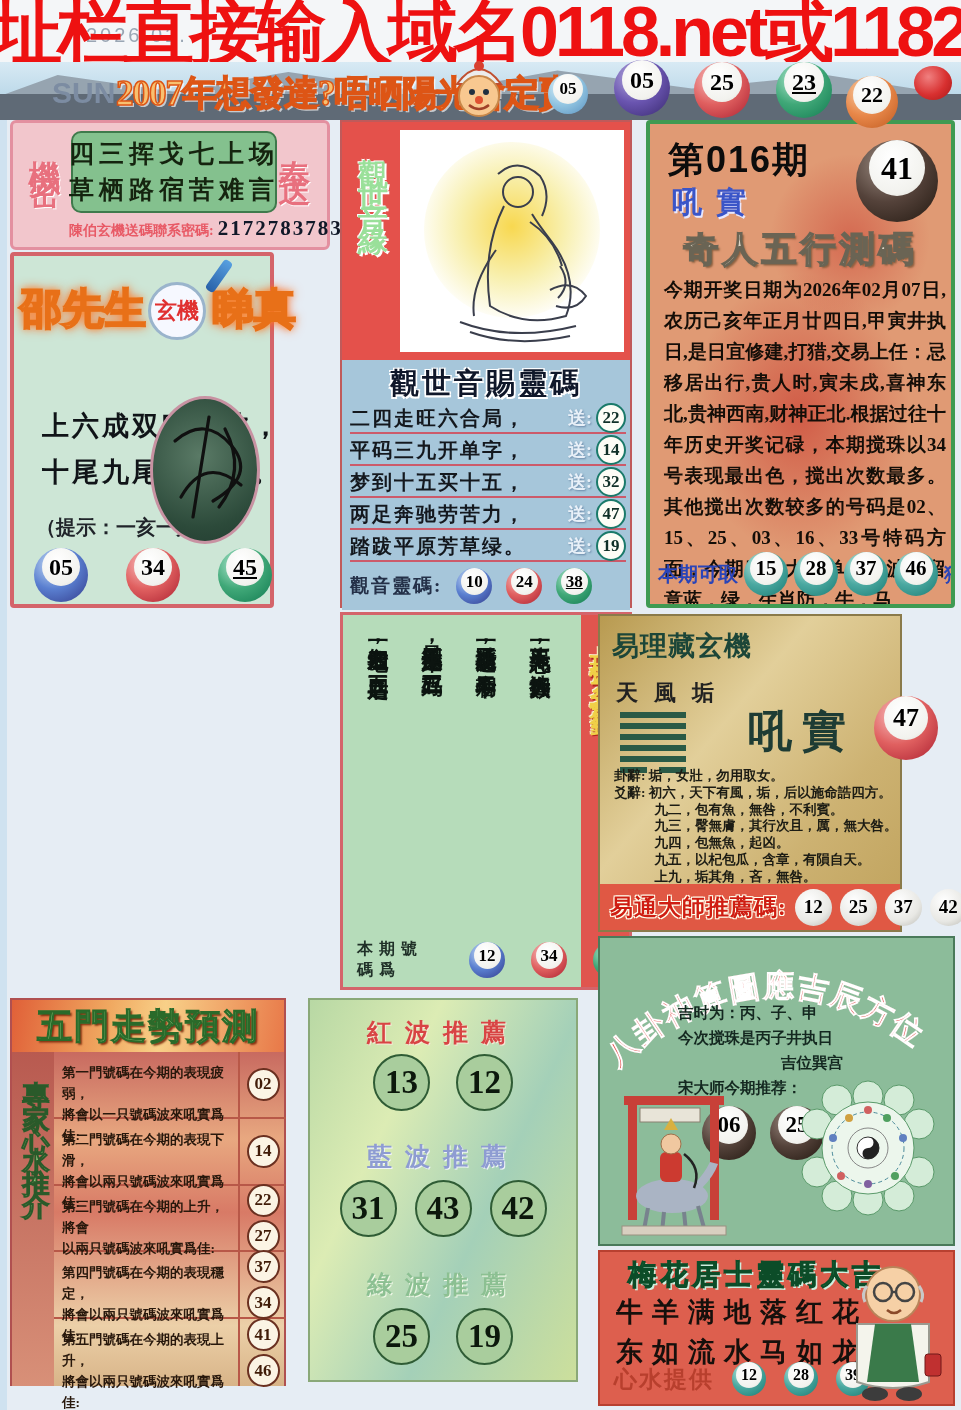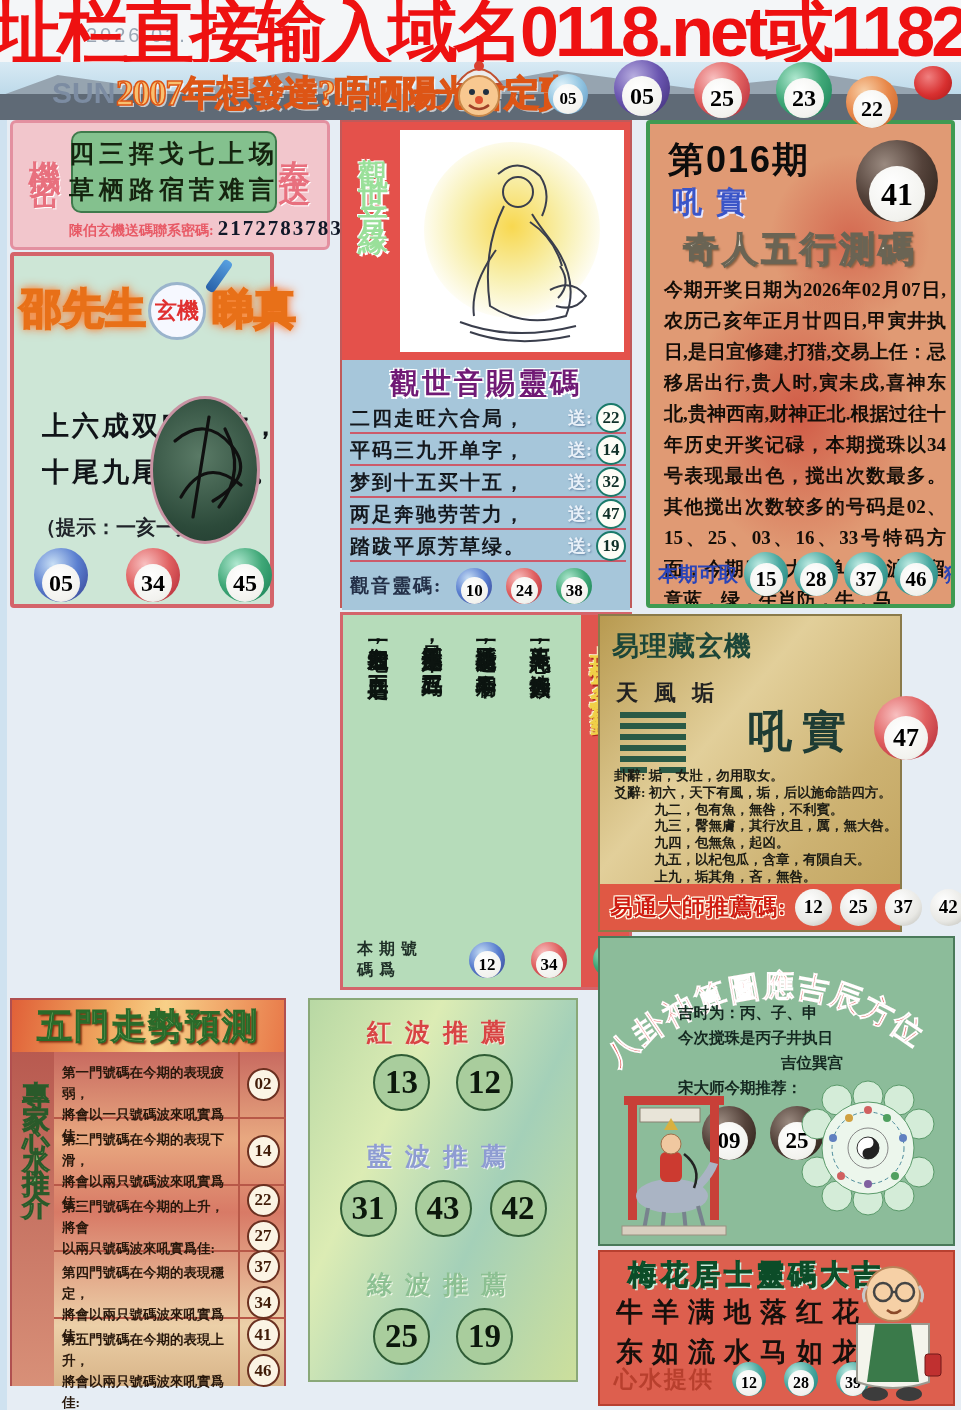--- a/index.html
+++ b/index.html
@@ -20,28 +20,28 @@
 .band { position:absolute; bottom:0; left:0; width:100%; height:26px; background:#5f6a76; }
 .sun-brand { position:absolute; left:52px; top:14px; color:#7c8ca2; font-family:"Liberation Sans",sans-serif; font-weight:bold; font-size:30px; z-index:3; }
 .slogan { position:absolute; left:116px; top:8px; font-size:35px; font-weight:bold; color:#f8c070;
   -webkit-text-stroke:1.5px #dd5515; text-shadow:2px 2px 0 rgba(255,255,255,.65); letter-spacing:-1px; white-space:nowrap; z-index:3; }
 .hdr-ball { position:absolute; z-index:4; }
 .red-dot { position:absolute; left:914px; top:66px; width:38px; height:34px; border-radius:50%;
   background:radial-gradient(circle at 38% 32%, #f08080, #d83030 55%, #a81818); z-index:4; }
 
 
 .ball { --s:44px; --i:30px; --f:19px; width:var(--s); height:var(--s); border-radius:50%;
-  display:flex; align-items:flex-end; justify-content:center; flex:none; }
+  display:flex; align-items:flex-start; justify-content:center; flex:none; }
 .ball .bn { width:var(--i); height:var(--i); border-radius:50%;
   background:radial-gradient(circle at 40% 32%, #ffffff, #f2f2ee 70%, #d8d8d0);
   display:flex; align-items:center; justify-content:center; font-weight:bold; color:#000; font-size:var(--f); }
 .b-blue   { background:radial-gradient(circle at 35% 30%, #c8dff5, #5a7fd0 48%, #323a8a); }
 .b-purple { background:radial-gradient(circle at 35% 30%, #b8aee0, #6a55b0 48%, #38286e); }
 .b-red    { background:radial-gradient(circle at 35% 30%, #f8c0c0, #e06060 48%, #ab2030); }
-.b-green  { background:radial-gradient(circle at 35% 30%, #b0e8d0, #40a878 48%, #117a50); }
+.b-green  { background:radial-gradient(circle at 35% 30%, #b0e8d0, #40a878 48%, #117a50);text-decoration:underline; }
 .b-teal   { background:radial-gradient(circle at 35% 30%, #c0ece4, #4aa8a0 48%, #197a72); }
 .b-orange { background:radial-gradient(circle at 35% 30%, #f8d0a8, #e8884a 48%, #c05a20); }
 .b-dark   { background:radial-gradient(circle at 35% 30%, #9a8a80, #54423a 48%, #221810); }
 .b-lblue  { background:radial-gradient(circle at 35% 30%, #e0f2fa, #94c6e2 48%, #5a92c0); }
 .wball { border-radius:50%; background:radial-gradient(circle at 38% 32%, #ffffff, #e8e8e4 60%, #b8b8b2);
   display:flex; align-items:center; justify-content:center; font-weight:bold; color:#000; flex:none; }
 .ring { border-radius:50%; background:#fdfdf6; display:flex; align-items:center; justify-content:center;
   font-weight:bold; flex:none; }
 
 
@@ -71,21 +71,21 @@
 .scribble { position:absolute; right:10px; top:140px; width:110px; height:148px; border-radius:50%;
   background:radial-gradient(circle at 45% 40%, #5a7a66, #2c4a3a 70%, #223c30); border:3px solid #c892a2; overflow:hidden; }
 
 
 .box-guanyin { left:340px; top:120px; width:292px; height:488px; border:2px solid #c05a5a; }
 .g-top { position:absolute; left:0; top:0; width:100%; height:238px; background:#e4514b; }
 .g-vtitle { position:absolute; left:10px; top:12px; writing-mode:vertical-rl; text-orientation:upright;
   font-size:30px; font-weight:bold; color:#9ae09a; text-shadow:2px 2px 0 #fff, -1px -1px 0 #fff; letter-spacing:22px; }
 .g-art { position:absolute; left:58px; top:8px; width:224px; height:222px; background:#fff; border-radius:4px; }
 .g-bottom { position:absolute; left:0; top:238px; width:100%; height:250px; background:#a6c6da; }
-.g-sec-title { width:100%; text-align:center; margin-top:4px; font-size:29px; font-weight:bold; color:#701a75;
+.g-sec-title { width:100%; text-align:center; margin-top:4px; font-size:29px; font-weight:bold; color:#0f172a;
   text-shadow:1.5px 1.5px 0 #fff, -1.5px -1.5px 0 #fff, 1.5px -1.5px 0 #fff, -1.5px 1.5px 0 #fff; letter-spacing:3px; }
 .g-row { position:absolute; left:8px; width:276px; height:30px; display:flex; align-items:center; border-bottom:2px solid #cc5a6a; }
 .g-row .t { font-size:20px; font-weight:bold; color:#14181e; letter-spacing:2px; white-space:nowrap; }
 .g-row .song { margin-left:auto; font-size:18px; font-weight:bold; color:#e8f0f8; text-shadow:1px 1px 2px #6a88a8; }
 .g-row .ring { width:30px; height:30px; border:2px solid #1a7a6a; color:#103028; font-size:17px; margin-left:4px; }
 .g-footer { position:absolute; left:8px; bottom:6px; width:276px; display:flex; align-items:center; gap:14px; }
 .g-footer .lab { font-size:19px; font-weight:bold; color:#243048; letter-spacing:2px; }
 
 
 .box-poem { left:340px; top:612px; width:292px; height:378px; background:#b6dcba; border:3px solid #d4646a; }
@@ -432,21 +432,21 @@
       <text><textPath href="#arcpath" startOffset="4">八卦神算圖應吉辰方位</textPath></text>
     </svg>
     <div class="ba-lines">
       <div>吉时为：丙、子、申</div>
       <div>今次搅珠是丙子井执日</div>
       <div class="c">吉位巽宫</div>
       <div>宋大师今期推荐：</div>
     </div>
     <div class="ba-balls">
       <div class="ball b-dark" style="--s:54px;--i:38px;--f:23px">
-          <span class="bn">09</span>
+          <span class="bn">06</span>
         </div>
       <div class="ball b-dark" style="--s:54px;--i:38px;--f:23px">
           <span class="bn">25</span>
         </div>
       <div class="ball b-dark" style="--s:54px;--i:38px;--f:23px">
           <span class="bn">49</span>
         </div>
     </div>
     <svg class="abs" style="left:14px;top:150px" width="118" height="152" viewBox="0 0 118 152">
       <rect x="10" y="8" width="100" height="9" fill="#c84038"></rect>

